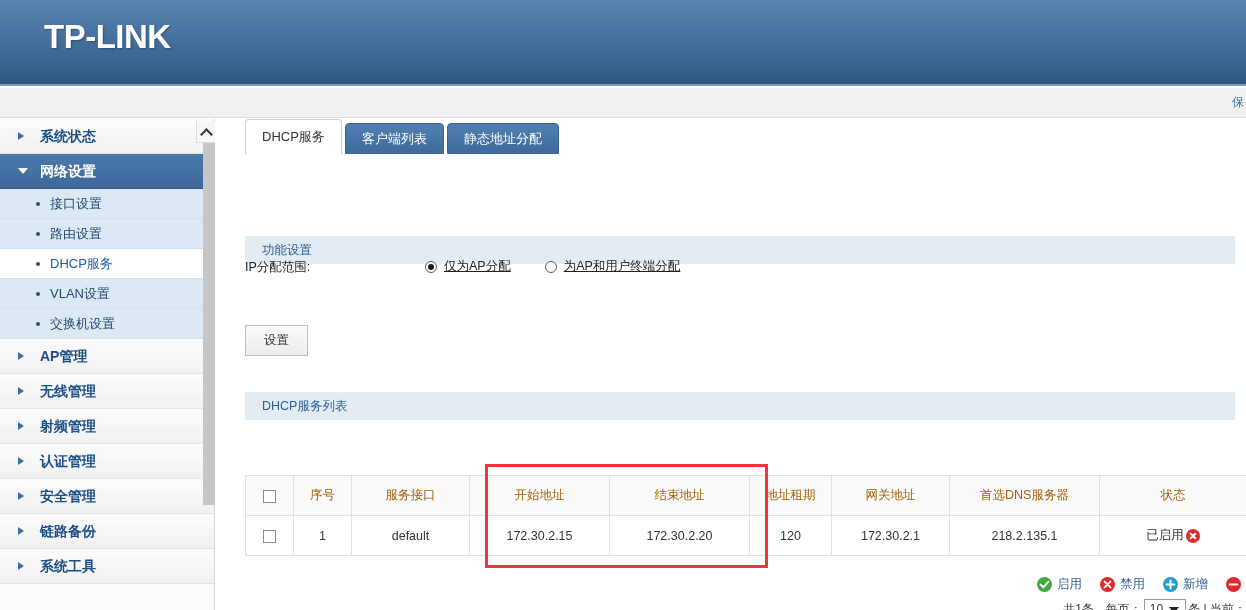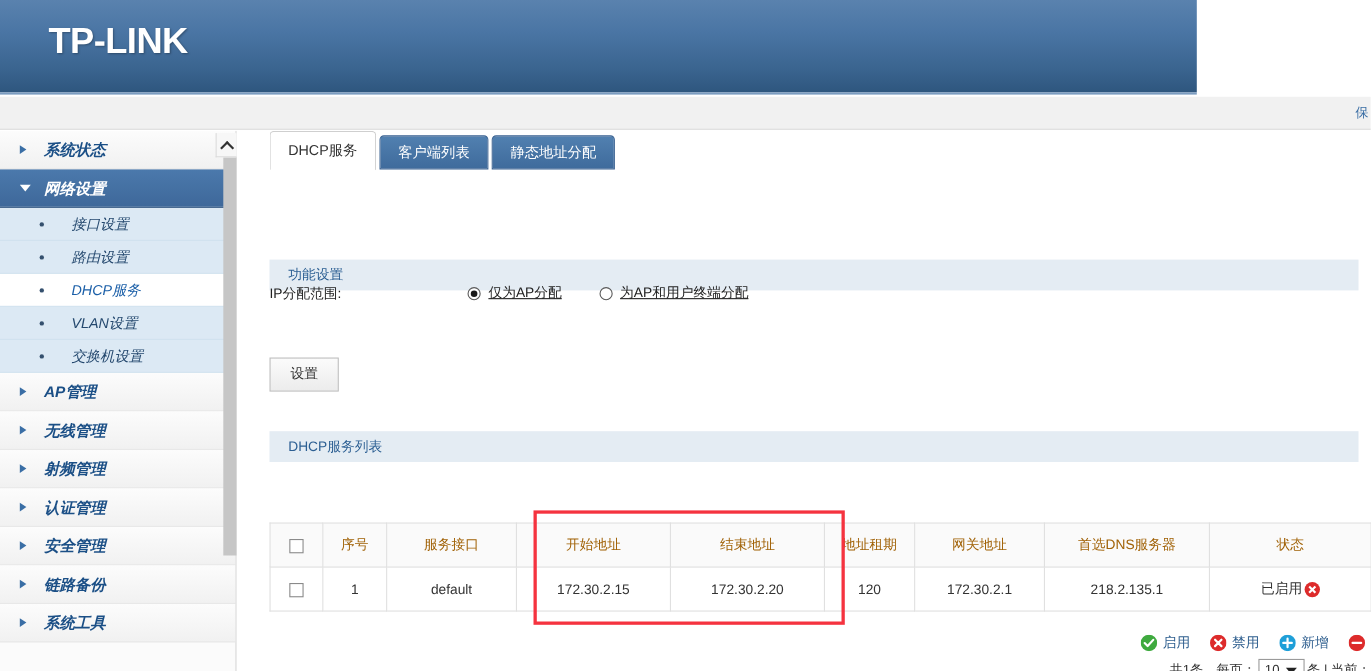--- a/index.html
+++ b/index.html
@@ -7,21 +7,21 @@
     margin: 0; padding: 0;
     width: 1246px; height: 610px;
     overflow: hidden;
     background: #ffffff;
     font-family: "Liberation Sans", "DejaVu Sans", sans-serif;
   }
 
   
   .brand-header {
     position: absolute; left: 0; top: 0;
-    width: 1088px; height: 86px;
+    width: 1246px; height: 86px;
     background: linear-gradient(to bottom, #5a82ae 0%, #4a75a4 35%, #3a648f 75%, #2e567e 100%);
     border-bottom: 2px solid #7b9cc0;
   }
   .brand-logo {
     position: absolute; left: 44px; top: 18px;
     color: #ffffff;
     font-size: 33px;
     font-weight: bold;
     letter-spacing: -0.5px;
     text-shadow: 1px 1px 2px rgba(0,0,0,0.30);
@@ -43,21 +43,20 @@
     width: 14px;
   }
 
   
   .sidebar {
     position: absolute; left: 0; top: 119px;
     width: 215px; height: 491px;
     background: #fbfbfb;
     border-right: 1px solid #d8d8d8;
     overflow: hidden;
-    font-style: italic;
   }
   .nav-group-header {
     position: relative;
     height: 35px;
     line-height: 35px;
     padding-left: 40px;
     font-size: 14px;
     font-weight: bold;
     color: #1b4f86;
     background: linear-gradient(to bottom, #fcfcfc 0%, #f1f1f1 100%);
@@ -85,21 +84,21 @@
     border-top: 6px solid #ffffff;
     border-bottom: none;
   }
   .nav-sub {
     background: #dce9f4;
   }
   .nav-sub-item {
     position: relative;
     height: 30px;
     line-height: 30px;
-    padding-left: 65px;
+    padding-left: 50px;
     font-size: 13px;
     color: #24486e;
     border-bottom: 1px solid #d0e1ef;
     cursor: pointer;
   }
   .nav-sub-item.selected {
     background: #ffffff;
     color: #1b5fa8;
   }
   .nav-bullet {

